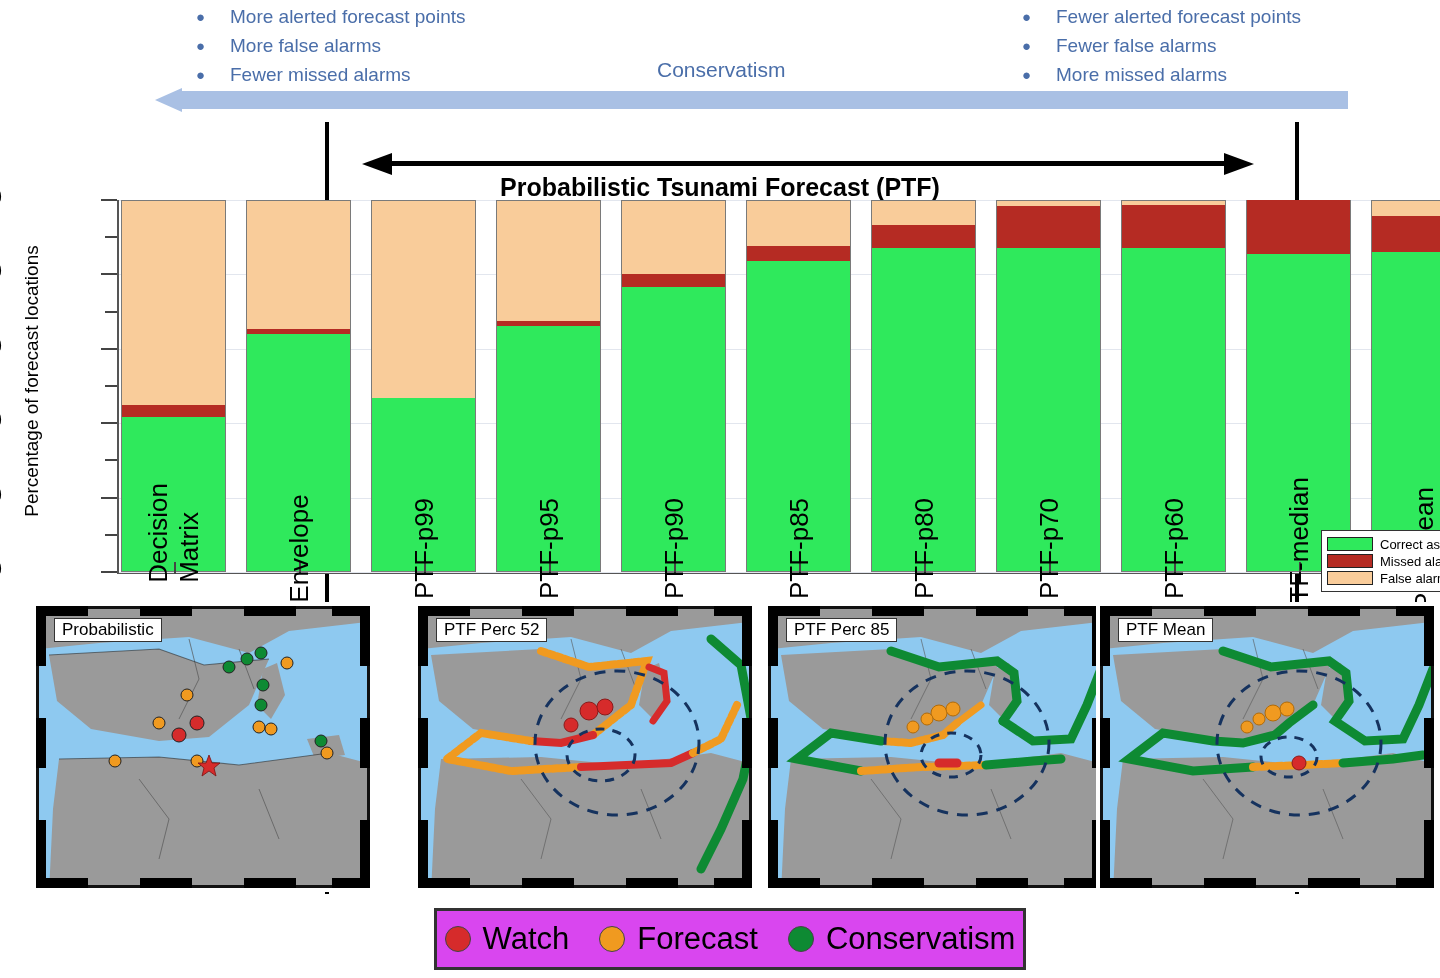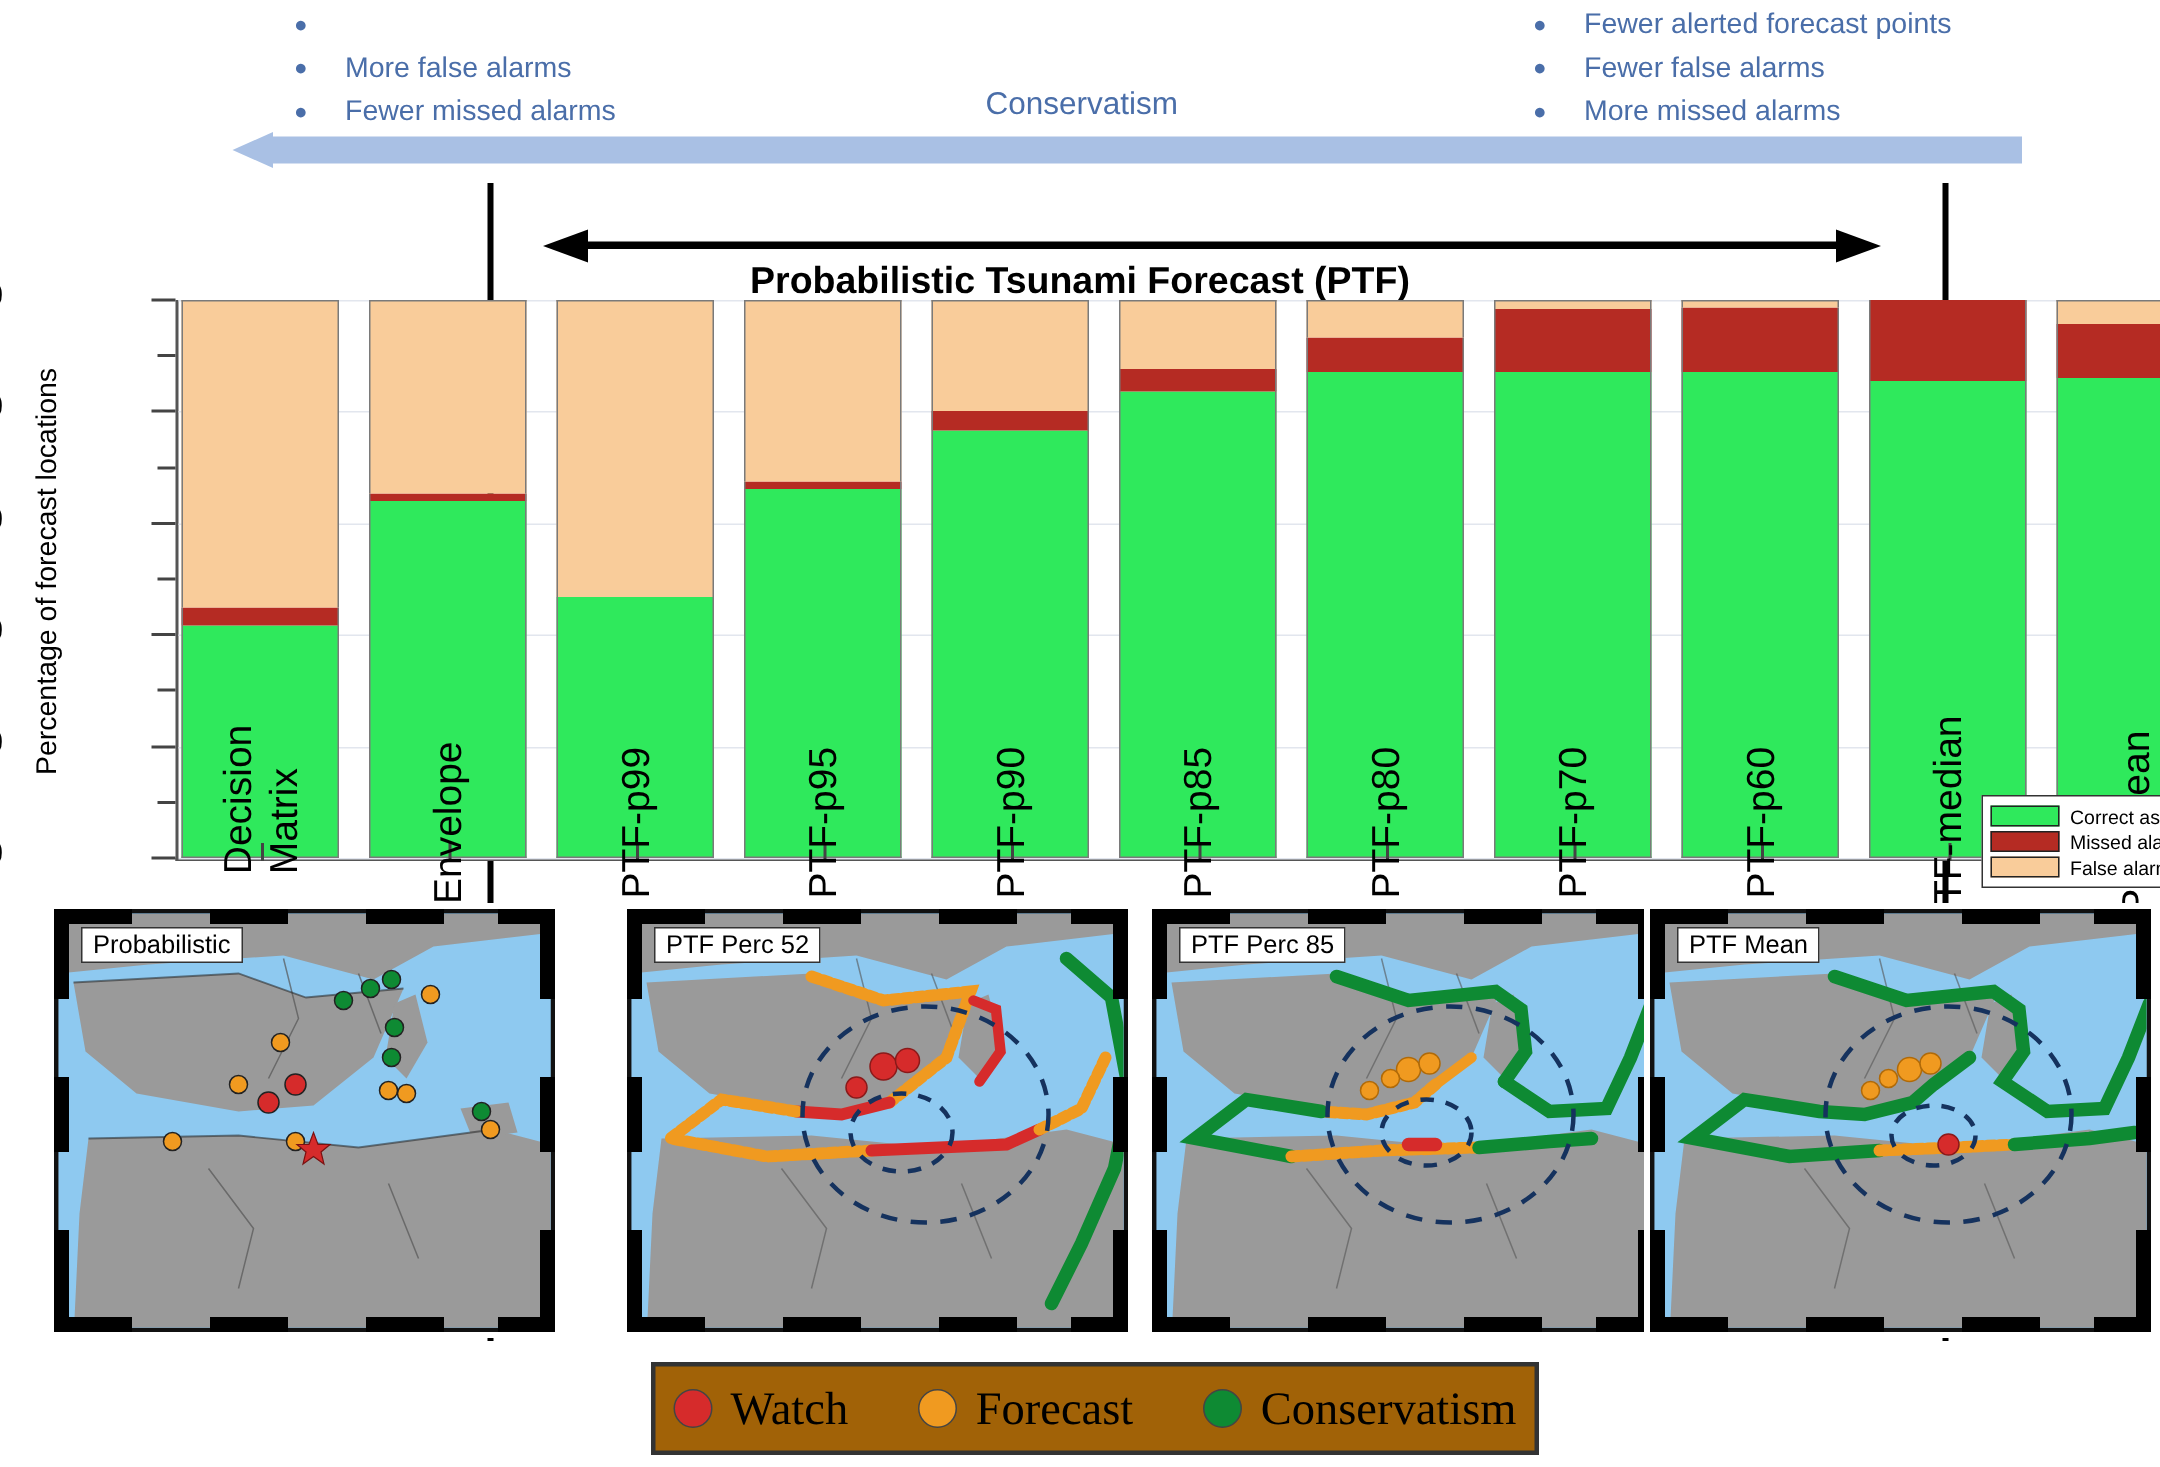--- a/index.html
+++ b/index.html
@@ -76,34 +76,35 @@
 
   
   .map-panel{position:absolute;top:602px;width:342px;height:290px;background:#fff;}
   .map-frame{position:absolute;inset:4px;border:3px solid #111;background:#8ec9f0;overflow:hidden;}
   .tickframe{position:absolute;background:#000;}
   .map-title{position:absolute;left:22px;top:16px;background:#fff;border:1px solid #333;
         padding:1px 7px;font-size:17px;z-index:9;}
 
   
   #map-legend{position:absolute;left:434px;top:908px;width:586px;height:56px;
-        background:#a16207;border:3px solid #333;display:flex;align-items:center;
-        justify-content:center;gap:47px;font-family:Liberation Serif, serif;}
+        background:#d946ef;border:3px solid #333;display:flex;align-items:center;
+        justify-content:center;gap:30px;}
   #map-legend .mrow{display:flex;align-items:center;gap:12px;}
   #map-legend .mdot{width:24px;height:24px;border-radius:50%;border:1px solid #444;}
   #map-legend .mtxt{font-size:31px;}
 </style>
 </head>
 <body>
 
 <div id="top-band">
 
   <div id="bullets-left" class="bullet-list">
     <div class="row">
       <span class="dot">●</span>
+      <span>More alerted forecast points</span>
     </div>
     <div class="row">
       <span class="dot">●</span>
       <span>More false alarms</span>
     </div>
     <div class="row">
       <span class="dot">●</span>
       <span>Fewer missed alarms</span>
     </div>
   </div>

